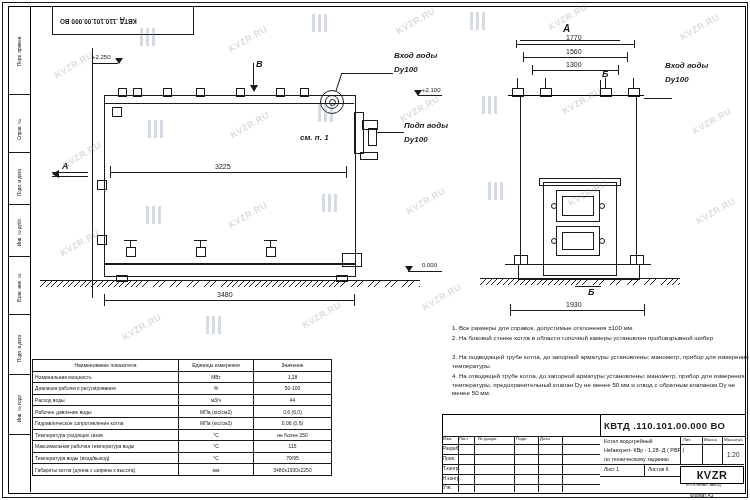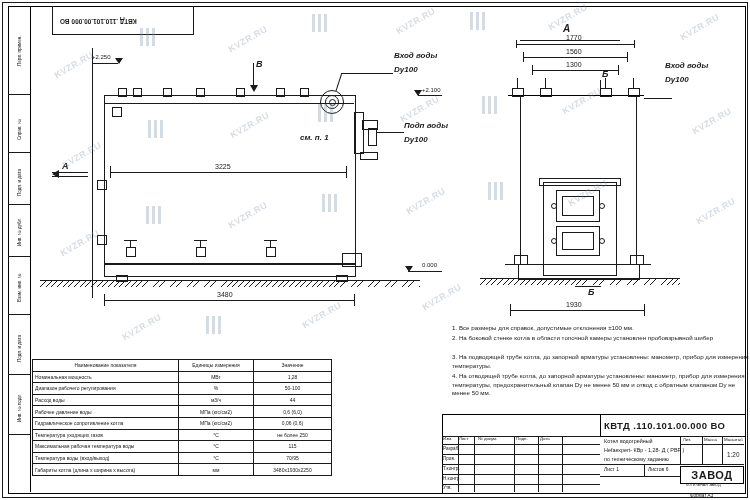--- a/index.html
+++ b/index.html
@@ -325,21 +325,21 @@
   <span class="txt" style="left:724px;top:438px;font-size:4.4px;">Масштаб</span>
   <span class="txt" style="left:727px;top:452px;font-size:6.4px;">1:20</span>
 
   <div class="ln h" style="left:600px;top:464px;width:144px;"></div>
   <div class="ln v" style="left:644px;top:464px;height:12px;"></div>
   <div class="ln h" style="left:600px;top:476px;width:144px;"></div>
   <span class="txt" style="left:604px;top:467px;font-size:5px;">Лист 1</span>
   <span class="txt" style="left:648px;top:467px;font-size:5px;">Листов  6</span>
 
   <div class="logo" style="left:680px;top:466px;width:62px;height:16px;">
-    <span>ЗАВОД</span>
+    <span>КVZR</span>
   </div>
   <span class="txt" style="left:686px;top:484px;font-size:3.6px;">КОТЕЛЬНАЯ ЗАВОД</span>
 
   <span class="txt" style="left:690px;top:494px;font-size:4.6px;">Формат  А3</span>
 
   <span class="wm" style="left:52px;top:60px;">KVZR.RU</span>
   <span class="wm" style="left:226px;top:34px;">KVZR.RU</span>
   <span class="wm" style="left:394px;top:16px;">KVZR.RU</span>
   <span class="wm" style="left:546px;top:12px;">KVZR.RU</span>
   <span class="wm" style="left:678px;top:22px;">KVZR.RU</span>

